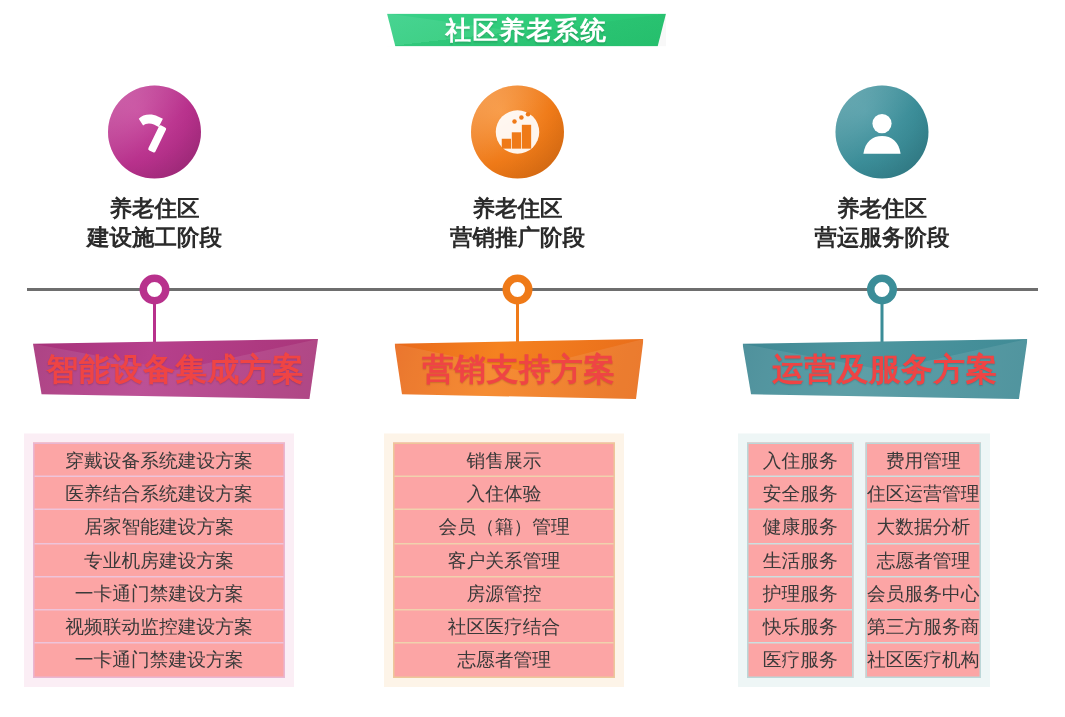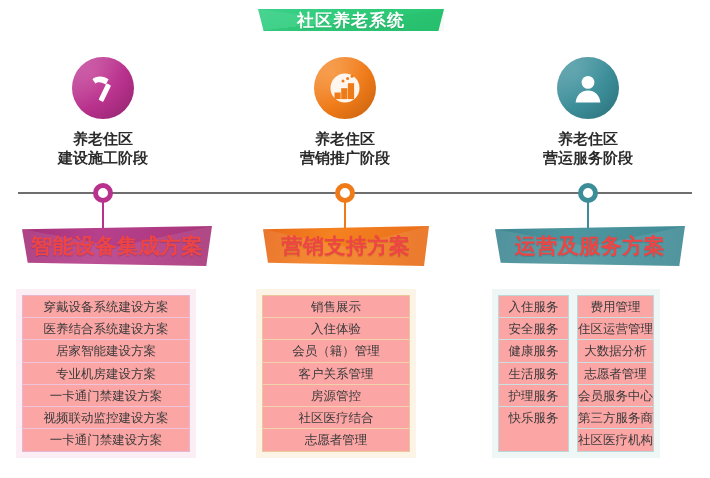--- a/index.html
+++ b/index.html
@@ -304,20 +304,21 @@
     </div>
   </div>
 <div class="panel" id="panel-2">
     <div class="list-col">
       <div class="list-item">入住服务</div>
       <div class="list-item">安全服务</div>
       <div class="list-item">健康服务</div>
       <div class="list-item">生活服务</div>
       <div class="list-item">护理服务</div>
       <div class="list-item">快乐服务</div>
+      <div class="list-item">医疗服务</div>
     </div>
     <div class="list-col">
       <div class="list-item">费用管理</div>
       <div class="list-item">住区运营管理</div>
       <div class="list-item">大数据分析</div>
       <div class="list-item">志愿者管理</div>
       <div class="list-item">会员服务中心</div>
       <div class="list-item">第三方服务商</div>
       <div class="list-item">社区医疗机构</div>
     </div>

